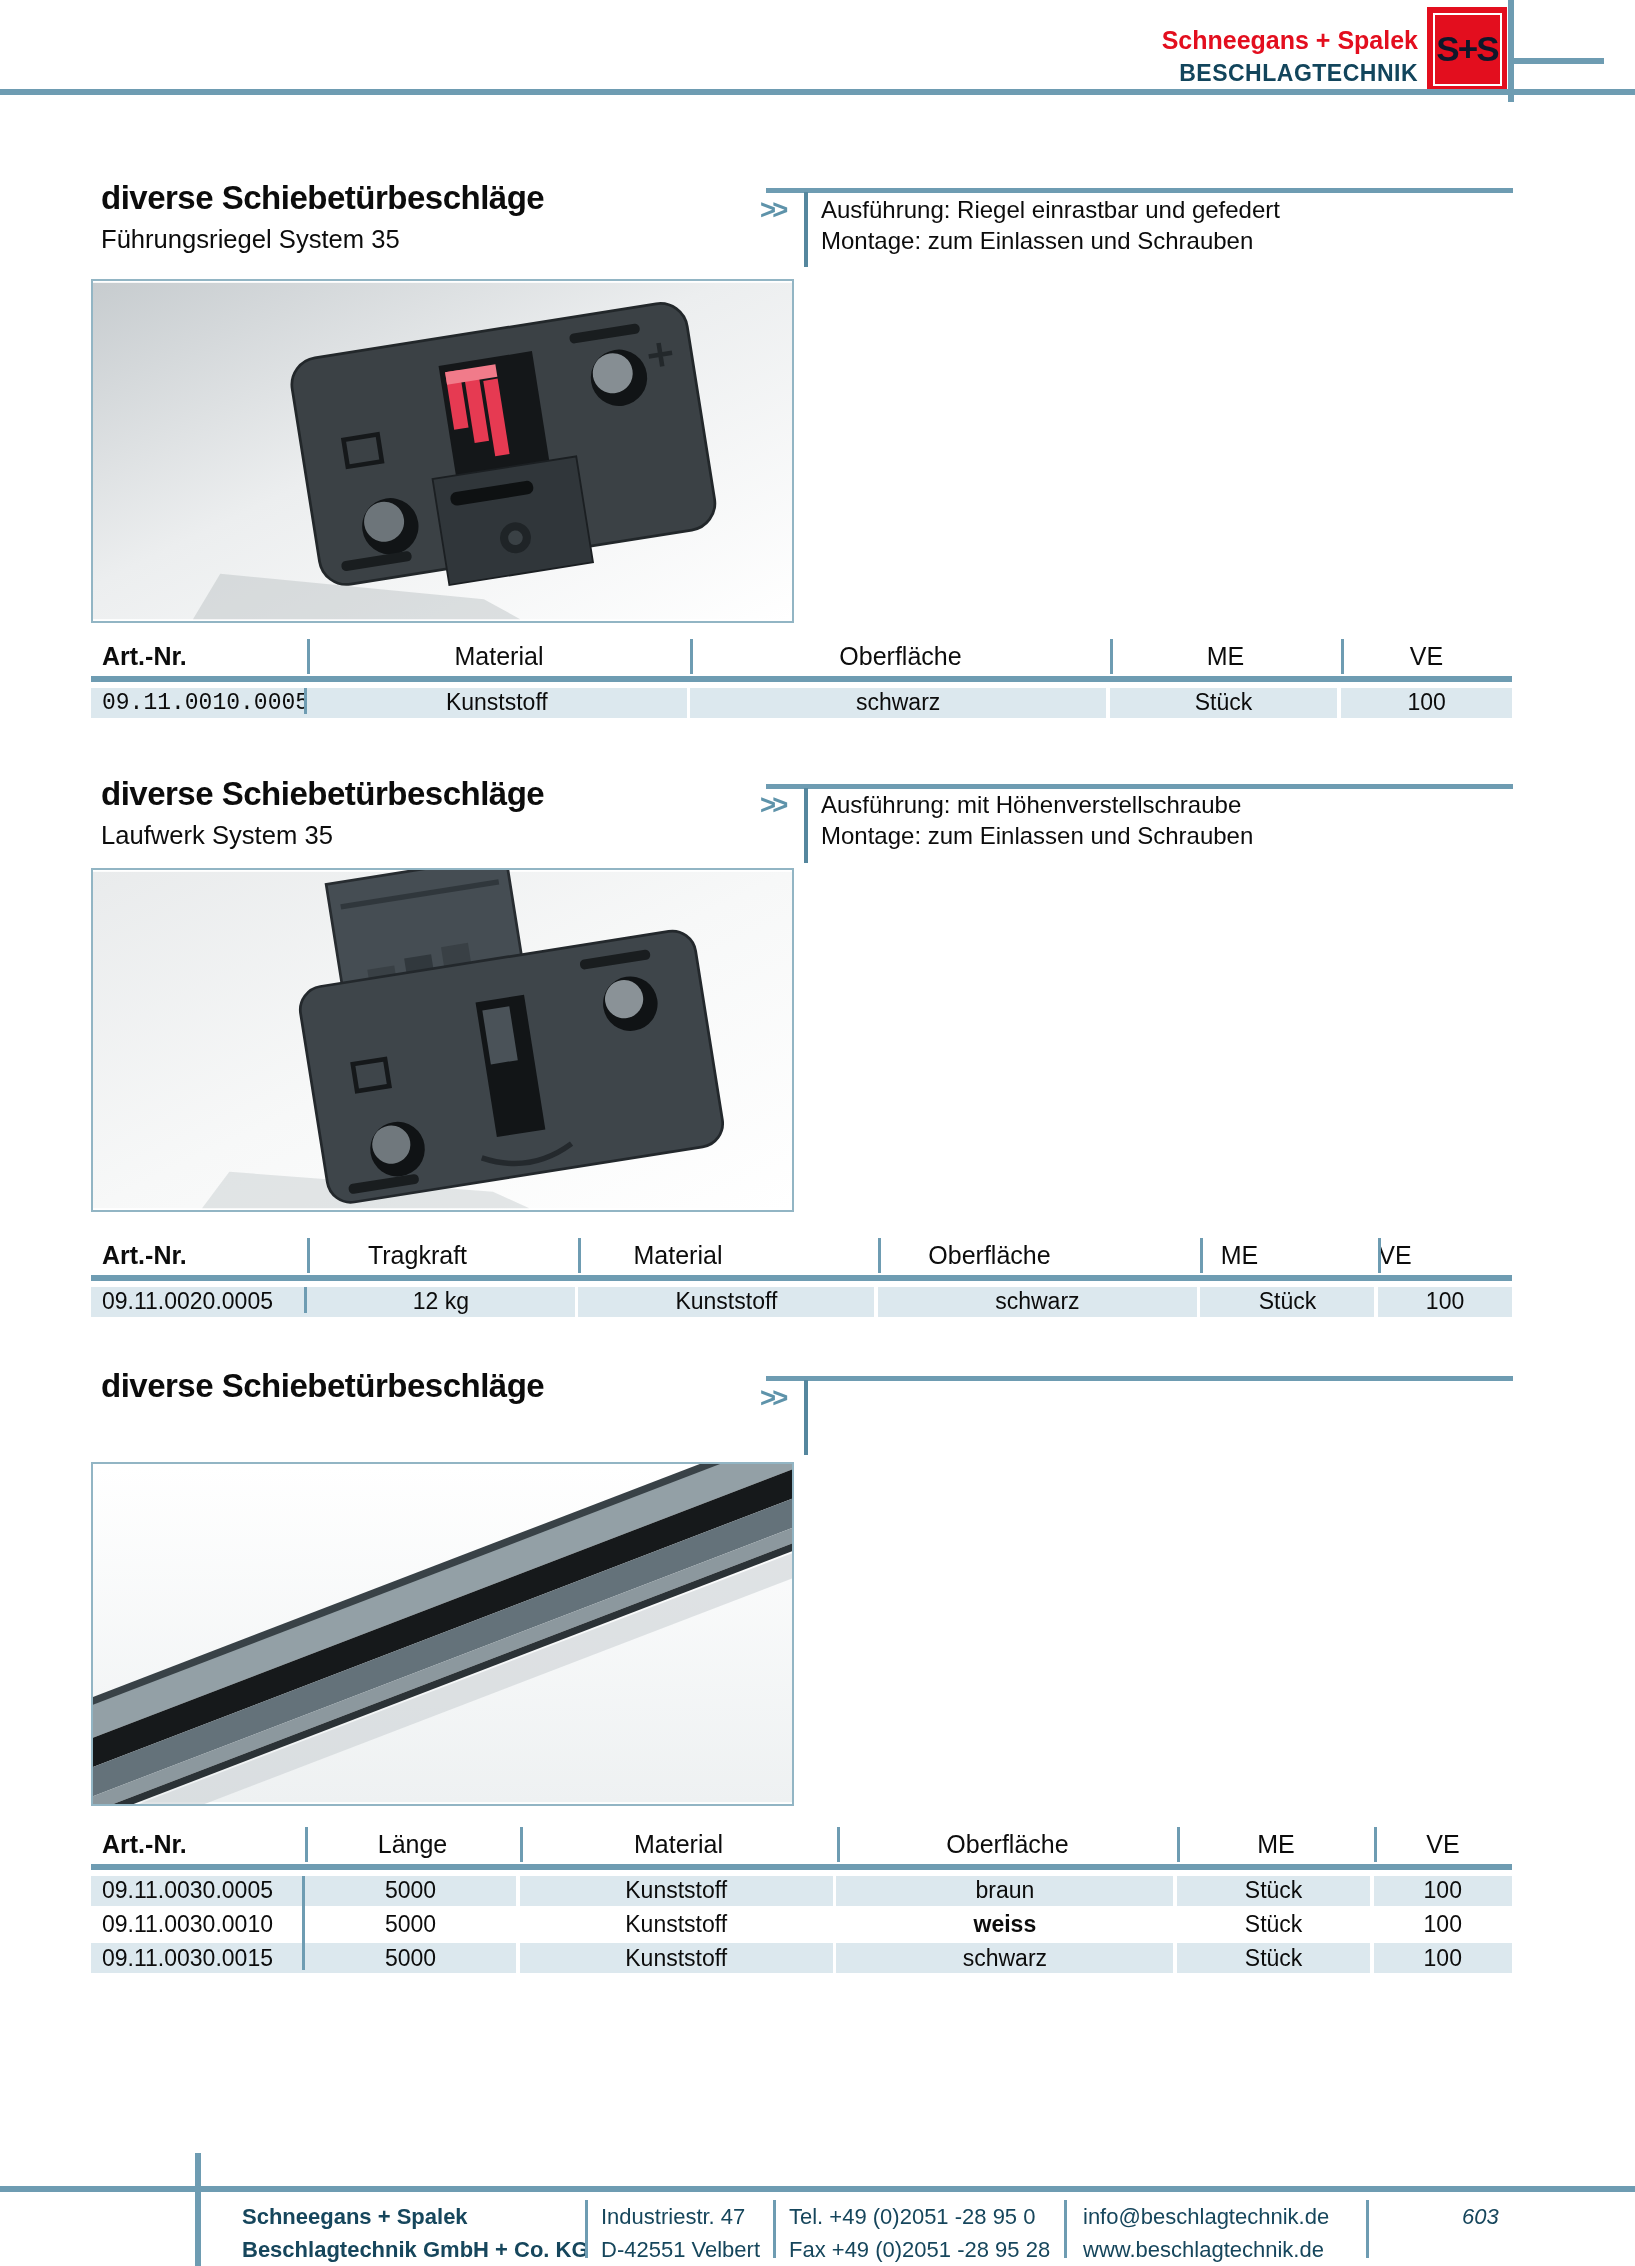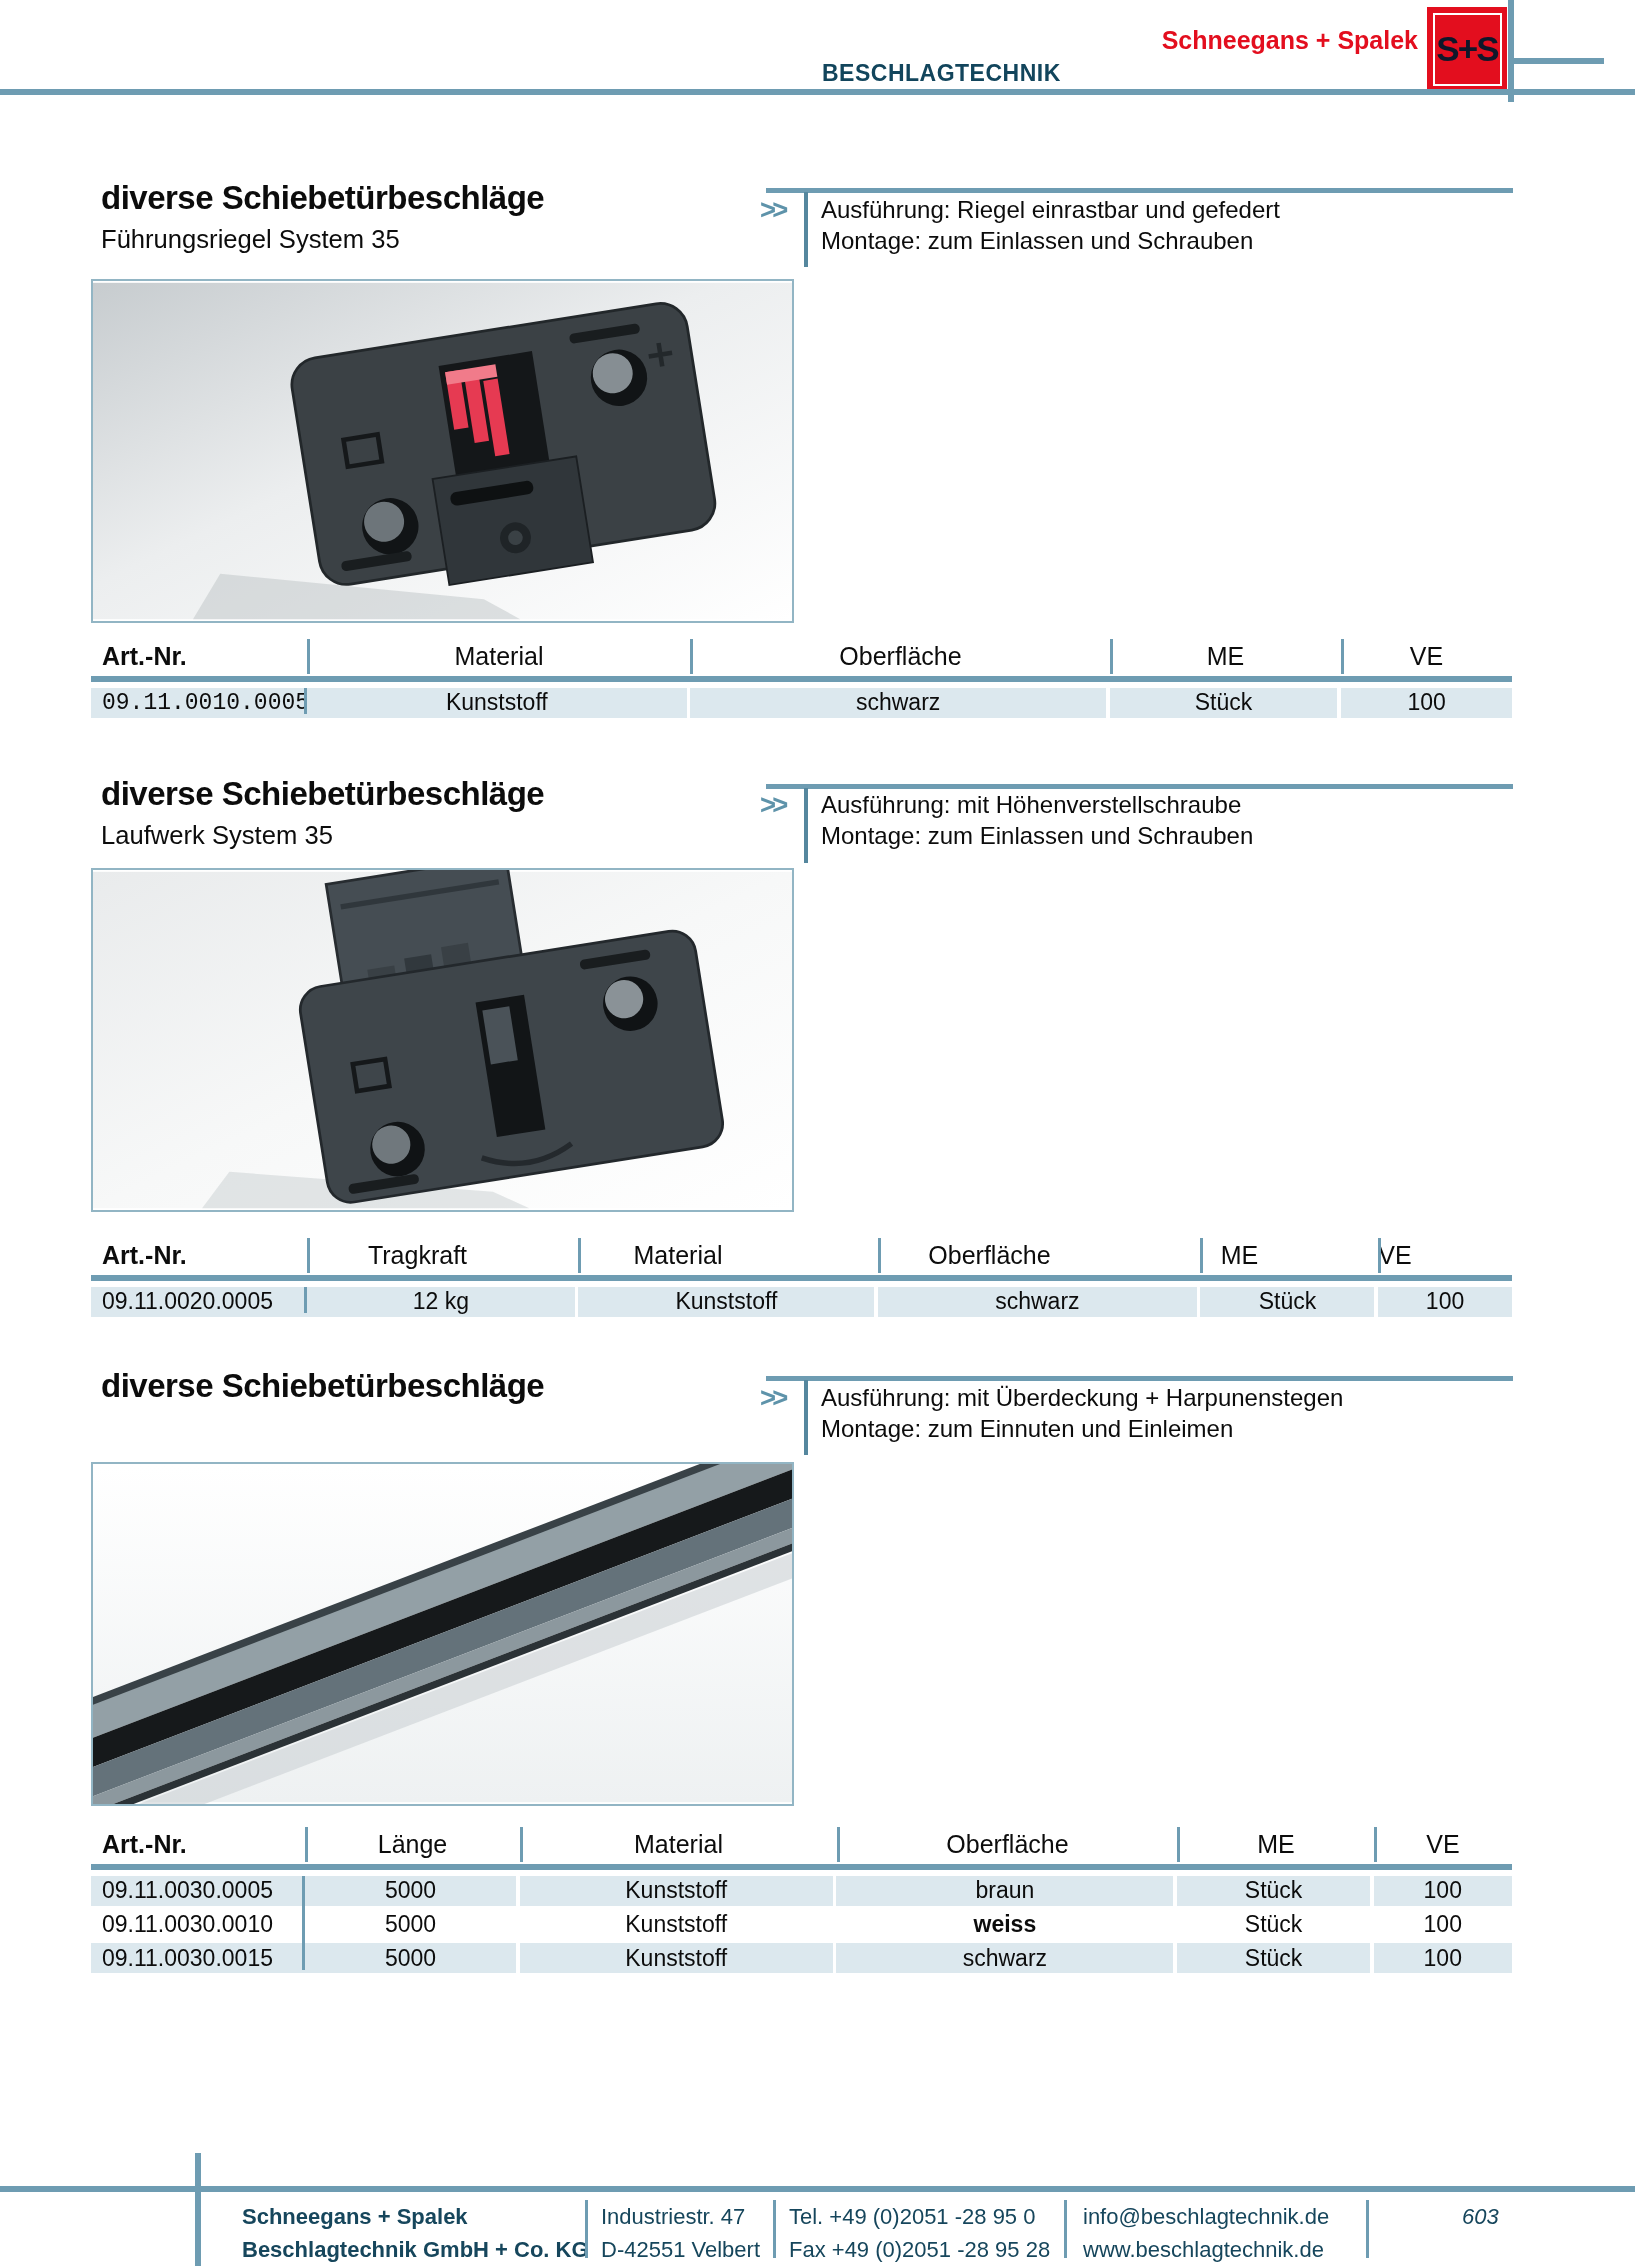--- a/index.html
+++ b/index.html
@@ -7,21 +7,21 @@
   .page {
     position: relative; width: 1636px; height: 2266px; background: #ffffff;
     font-family: "Liberation Sans", sans-serif; color: #0c0c0c; overflow: hidden;
   }
   .abs { position: absolute; }
   .steel { background: #6e9cb2; }
 
   
   .brand1 { position:absolute; left:822px; top:25.6px; width:596px; text-align:right;
             font-size:25px; font-weight:bold; color:#e30e1e; }
-  .brand2 { position:absolute; left:822px; top:60px; width:596px; text-align:left;
+  .brand2 { position:absolute; left:822px; top:60px; width:596px; text-align:right;
             font-size:23px; font-weight:bold; color:#12455c; letter-spacing:0.5px; }
   .logo { position:absolute; left:1427px; top:7.3px; width:80px; height:84px; background:#e30e1e;
           display:flex; align-items:center; justify-content:center; }
   .logo-inner { position:absolute; inset:5.5px; border:2.7px solid #ffffff; }
   .logo-text { position:relative; color:#0f172a; font-weight:bold; font-size:35px; letter-spacing:-1.8px; }
 
   
   .sec-title { position:absolute; left:101px; font-size:33px; font-weight:bold; letter-spacing:-0.5px; }
   .sec-sub   { position:absolute; left:101px; font-size:25.6px; }
   .chev      { position:absolute; left:760px; font-size:27.4px; font-weight:bold; color:#5e93aa; letter-spacing:-3.7px; }
@@ -205,24 +205,20 @@
       </div>
       <div class="cold" style="left:213px;"></div>
     </div>
   </div>
 
   <div class="sec-title" style="top:1367px;">diverse Schiebetürbeschläge</div>
   <div class="sec-sub" style="top:1474px;">Einfach-Lauf- und Führungsschiene 35</div>
   <div class="chev" style="top:1382px;">&gt;&gt;</div>
   <div class="info-line steel" style="top:1376px;"></div>
   <div class="info-v" style="top:1380px;"></div>
-  <div class="info-text" style="top:1382px;">
-    <div>Ausführung: mit Überdeckung + Harpunenstegen</div>
-    <div>Montage: zum Einnuten und Einleimen</div>
-  </div>
 
   <div class="imgframe" style="top:1462px;">
     <svg viewBox="0 0 769 370">
       <defs>
         <linearGradient id="g3" x1="0" y1="0" x2="0" y2="1">
           <stop offset="0" stop-color="#ffffff"></stop>
             <stop offset="1" stop-color="#eef1f2"></stop>
         </linearGradient>
       </defs>
       <rect width="769" height="370" fill="url(#g3)"></rect>

